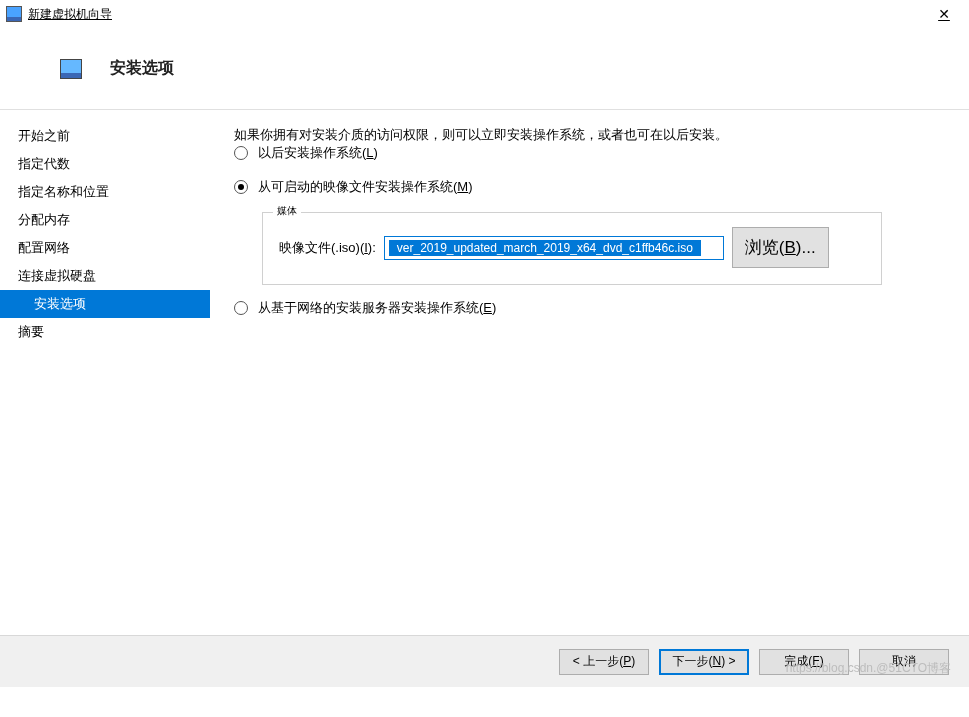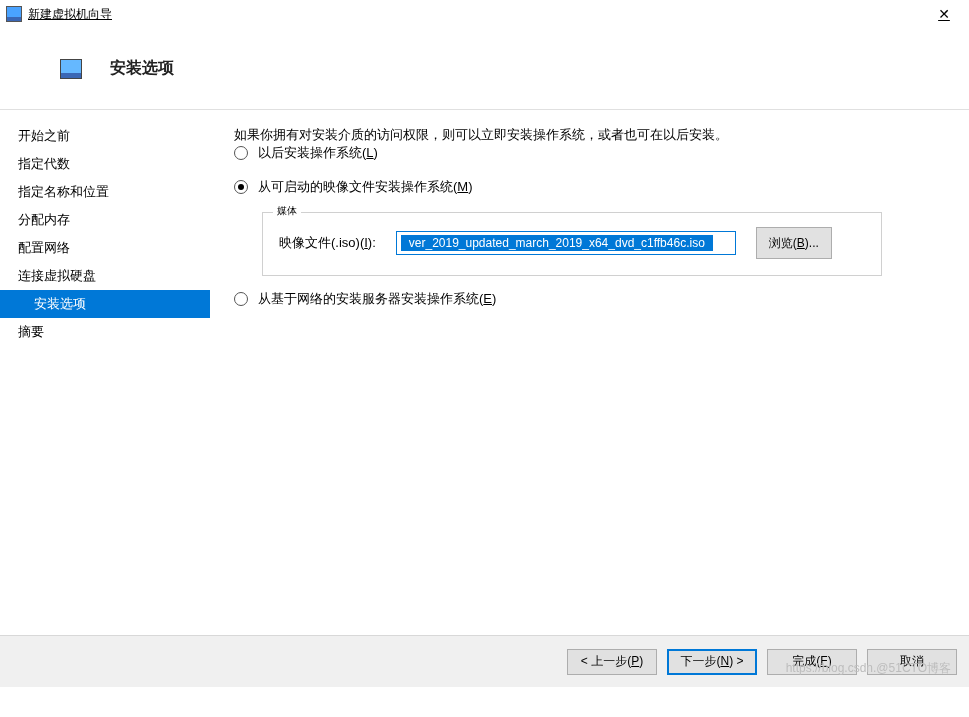--- a/index.html
+++ b/index.html
@@ -93,53 +93,53 @@
     width: 620px;
   }
   .fieldset-legend {
     position:absolute;
     top:-9px; left:10px;
     background:#fff;
     padding:0 4px;
     font-size:10px;
   }
   .field-row {
-    display:flex; align-items:center; gap:20px;
+    display:flex; align-items:center; gap:8px;
   }
   .field-label { white-space:nowrap; }
   .field-input {
     flex:0 0 340px;
     border:1px solid #0078d7;
     height:24px;
     padding:0 4px;
     font-size:12px;
     font-family: inherit;
     display:flex; align-items:center;
     overflow:hidden;
   }
   .field-input-selected {
     background:#0078d7; color:#fff;
     padding:1px 8px;
     white-space:nowrap;
   }
   .browse-btn {
     border:1px solid #adadad;
     background:#e1e1e1;
-    height:32px;
+    height:41px;
     padding:0 12px;
-    font-size:12px;
+    font-size:17px;
     font-family:inherit;
     cursor:default;
   }
   .footer {
     border-top:1px solid #d8d8d8;
     height:52px;
     display:flex; align-items:center; justify-content:flex-end;
     gap:10px;
-    padding-right:12px;
+    padding-right:20px;
     background:#f0f0f0;
   }
   .footer-btn {
     min-width:90px; height:26px;
     border:1px solid #adadad;
     background:#e1e1e1;
     font-size:12px;
     font-family:inherit;
     padding:0 10px;
     cursor:default;

